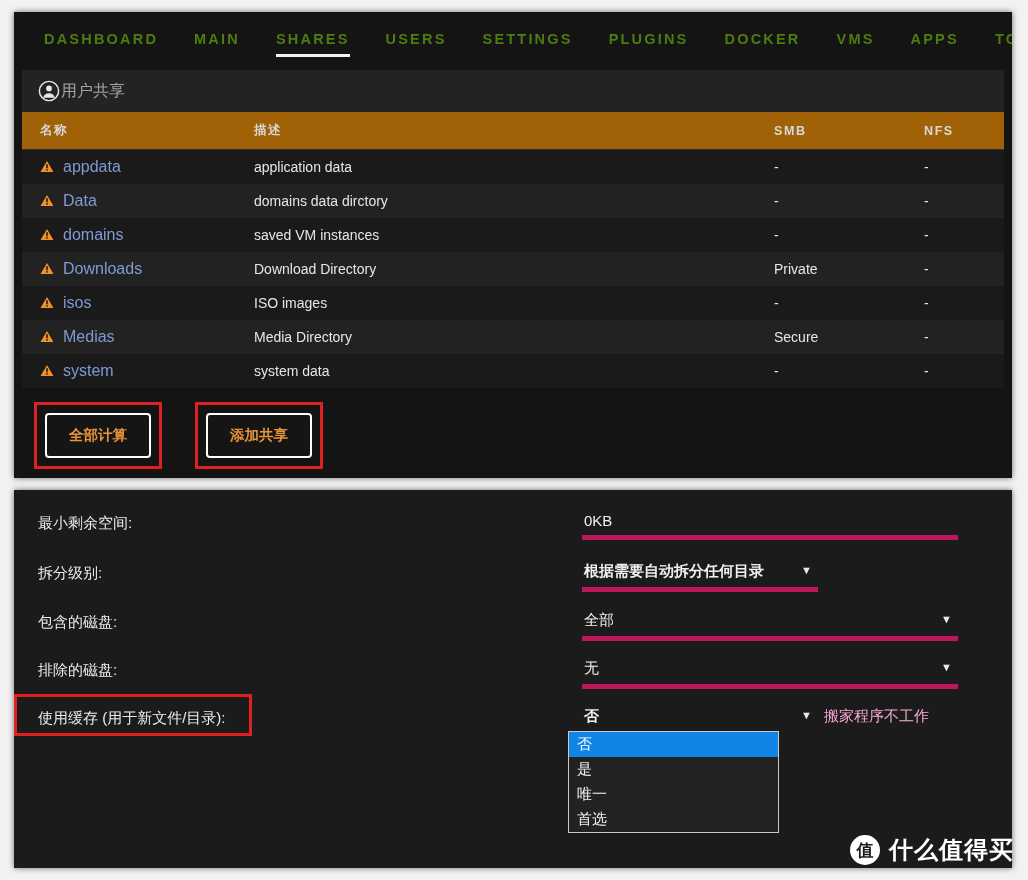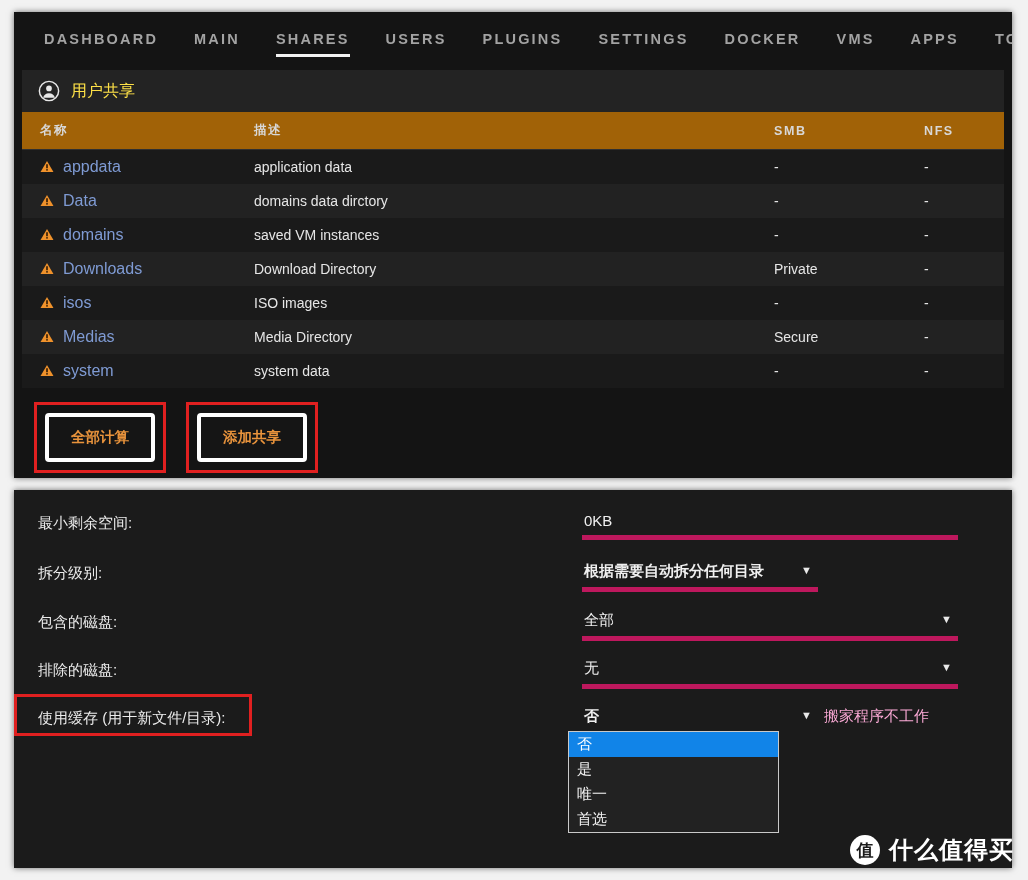--- a/index.html
+++ b/index.html
@@ -19,42 +19,42 @@
     box-shadow: 0 0 6px rgba(0,0,0,.55);
     overflow: hidden;
   }
   .navbar {
     height: 58px; background: #141414;
     display: flex; align-items: center;
     padding-left: 12px;
   }
   .nav-item {
     position: relative;
-    color: #a3a3a3;
+    color: #4d7c0f;
     font-size: 14.5px;
     font-weight: bold;
     letter-spacing: 2.2px;
     padding: 6px 18px 10px 18px;
     cursor: pointer;
     white-space: nowrap;
   }
   .nav-item.active::after {
     content: "";
     position: absolute;
     left: 18px; right: 18px; bottom: 0;
     height: 3px; background: #f2f2f2;
   }
 
   
   .card { background: #1e1e1e; margin: 0 8px 0 8px; }
   .card-title {
-    display: flex; align-items: center; gap: 11px;
+    display: flex; align-items: center; gap: 1px;
     height: 42px; padding-left: 16px;
     background: #232323;
-    color: #fde047; font-size: 16px;
+    color: #a3a3a3; font-size: 16px;
   }
   .user-icon { width: 22px; height: 22px; flex: none; }
 
   table.shares { width: 100%; border-collapse: collapse; table-layout: fixed; }
   table.shares th {
     text-align: left;
     font-size: 12.5px; font-weight: bold; letter-spacing: 1.6px;
     color: #d8d8d8;
     background: #a16207;
     padding: 10px 0 10px 0;
@@ -76,33 +76,33 @@
 
   .name-cell { display: flex; align-items: center; gap: 9px; }
   .warn-icon { width: 14px; height: 13px; flex: none; }
   .share-link { color: #7f9bd4; text-decoration: none; cursor: pointer; font-size: 16px; }
   .dash { color: #cfcfcf; }
 
   
   .btn-row { position: relative; padding: 14px 0 0 8px; display: flex; align-items: flex-start; }
   .ubtn {
     background: #151515;
-    border: 4px solid #ffffff;
+    border: 2px solid #ffffff;
     color: #e8933c;
     font-size: 14.5px;
     font-weight: bold;
     padding: 11px 22px;
     border-radius: 4px;
     cursor: pointer;
     font-family: "Liberation Sans", "DejaVu Sans", sans-serif;
     white-space: nowrap;
   }
   .hl-box { border: 3px solid #e02020; padding: 8px; display: inline-block; }
   .hl-slot-1 { margin-left: 12px; }
-  .hl-slot-2 { margin-left: 20px; }
+  .hl-slot-2 { margin-left: 33px; }
 
   
   .panel-bottom {
     position: absolute; left: 14px; top: 490px;
     width: 998px; height: 378px;
     background: #1b1b1b;
     box-shadow: 0 0 6px rgba(0,0,0,.55);
     overflow: hidden;
   }
   .frow { position: absolute; left: 0; width: 100%; height: 49px; }
@@ -178,22 +178,22 @@
 
 <div id="root">
 
   <div class="panel-top">
 
     <div class="navbar">
       <div class="nav-item">DASHBOARD</div>
       <div class="nav-item">MAIN</div>
       <div class="nav-item active">SHARES</div>
       <div class="nav-item">USERS</div>
+      <div class="nav-item">SETTINGS</div>
       <div class="nav-item">PLUGINS</div>
-      <div class="nav-item">SETTINGS</div>
       <div class="nav-item">DOCKER</div>
       <div class="nav-item">VMS</div>
       <div class="nav-item">APPS</div>
       <div class="nav-item">TOOLS</div>
     </div>
 
     <div class="card">
 
       <div class="card-title">
         <svg class="user-icon" viewBox="0 0 24 24">

